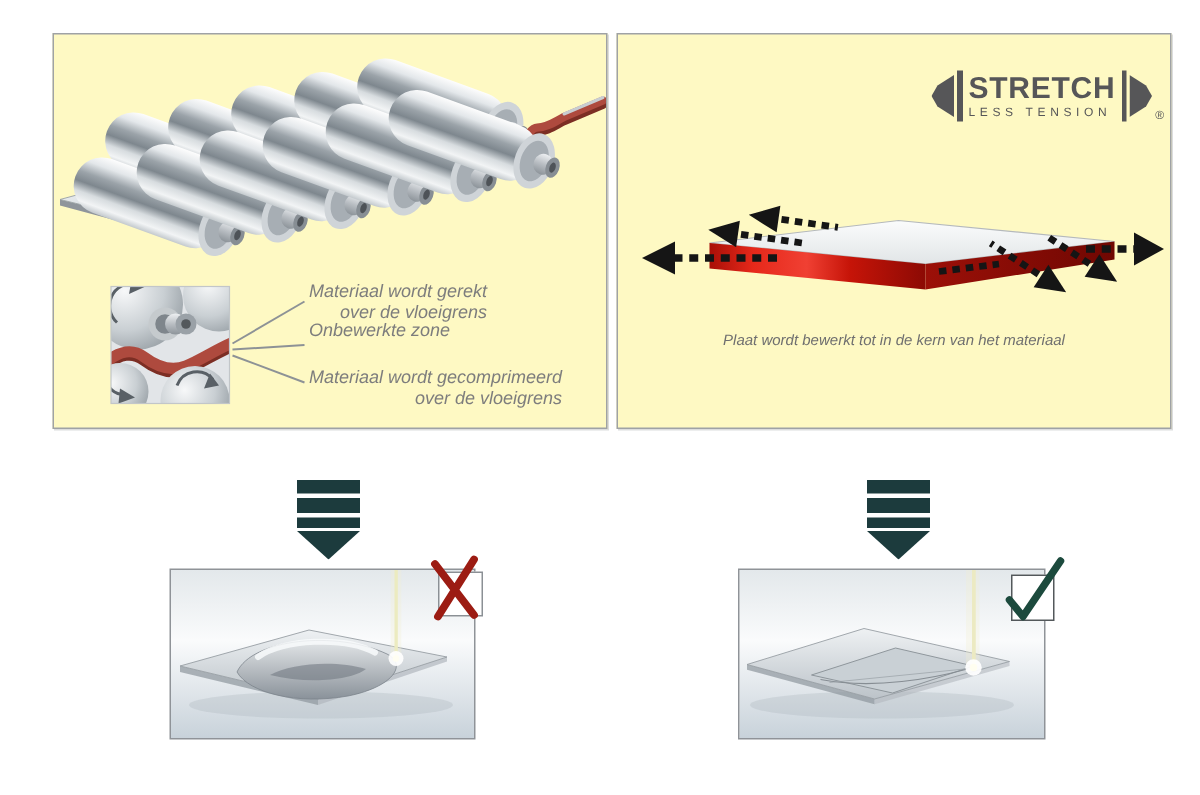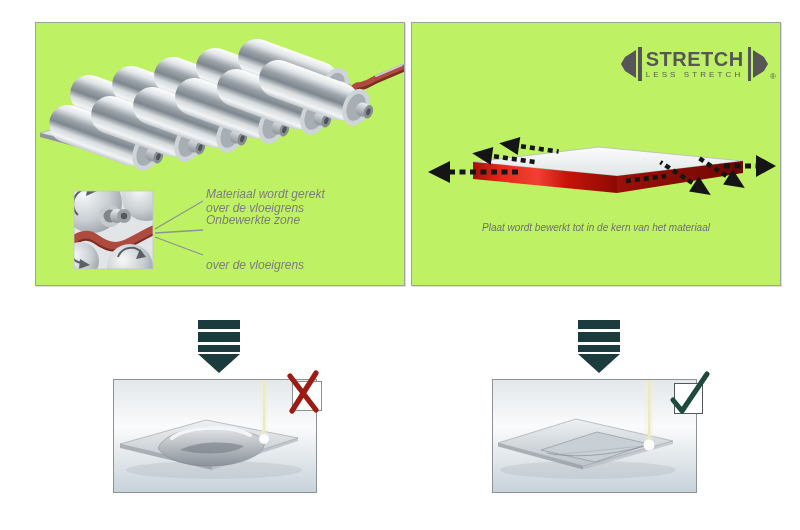--- a/index.html
+++ b/index.html
@@ -1,20 +1,20 @@
 <!DOCTYPE html>
 <html><head>
 <meta charset="utf-8">
 <style>
   html,body{margin:0;padding:0;background:#ffffff;}
   #stage{position:relative;width:800px;height:530px;background:#ffffff;overflow:hidden;
          font-family:"Liberation Sans",sans-serif;}
-  .panel{position:absolute;background:#bef264;border:1px solid #9fa2a5;
+  .panel{position:absolute;background:#fef9c3;border:1px solid #9fa2a5;
          box-shadow:1px 1px 0 #dcdddd;}
-  #panel-left{left:35px;top:22px;width:368px;height:262px;}
+  #panel-left{left:35px;top:22px;width:368px;height:262px;text-align:right;}
   #panel-right{left:411px;top:22px;width:368px;height:262px;}
   .fillsvg{position:absolute;left:0;top:0;}
   .lbl{position:absolute;left:170px;font-style:italic;font-size:12px;line-height:14px;
        color:#7d7d7d;white-space:nowrap;}
   #lbl-stretch{top:164px;}
   #lbl-neutral{top:190px;}
   #lbl-compress{top:221px;}
   
   #logo{position:absolute;right:4px;top:24px;display:flex;align-items:stretch;height:34px;
         color:#565658;}
@@ -138,35 +138,35 @@
     </svg>
 
     <div class="lbl" id="lbl-stretch">
       <span>Materiaal wordt gerekt</span><br>
       <span>over de vloeigrens</span>
     </div>
     <div class="lbl" id="lbl-neutral">
       <span>Onbewerkte zone</span>
     </div>
     <div class="lbl" id="lbl-compress">
-      <br>
+      <span>Materiaal wordt gecomprimeerd</span><br>
       <span>over de vloeigrens</span>
     </div>
   </div>
 
   <div id="panel-right" class="panel">
 
     <div id="logo">
       <svg width="15" height="34" viewBox="0 0 15 34">
         <polygon points="15,3 15,31 4,24 0,17 4,10" fill="#565658"></polygon>
       </svg>
       <div class="bar"></div>
       <div class="txt">
         <div class="main">STRETCH</div>
-        <div class="sub">LESS STRETCH</div>
+        <div class="sub">LESS TENSION</div>
       </div>
       <div class="bar"></div>
       <svg width="15" height="34" viewBox="0 0 15 34">
         <polygon points="0,3 0,31 11,24 15,17 11,10" fill="#565658"></polygon>
       </svg>
       <div class="reg">®</div>
     </div>
 
     <svg class="fillsvg" style="left:14px;top:112px;" width="350" height="70" viewBox="0 0 350 70">
       <defs>

